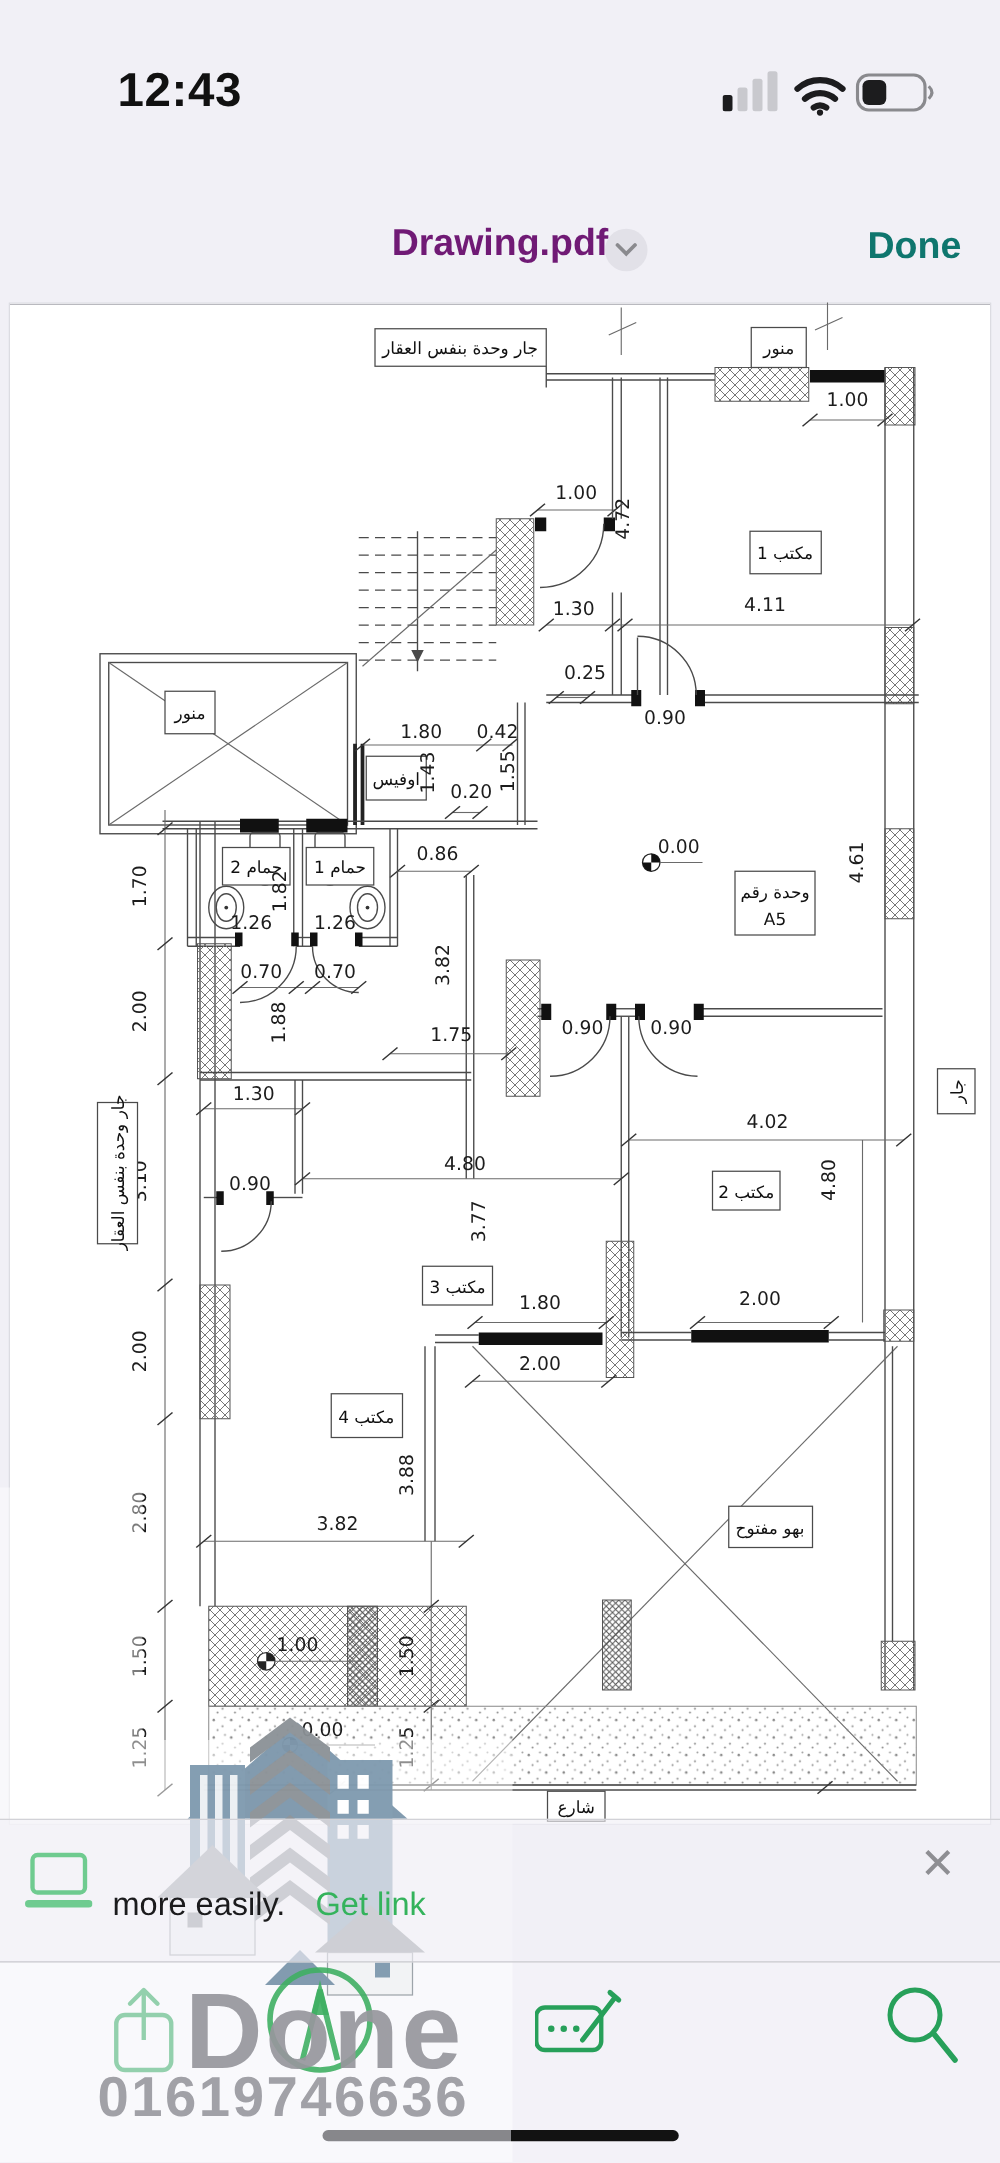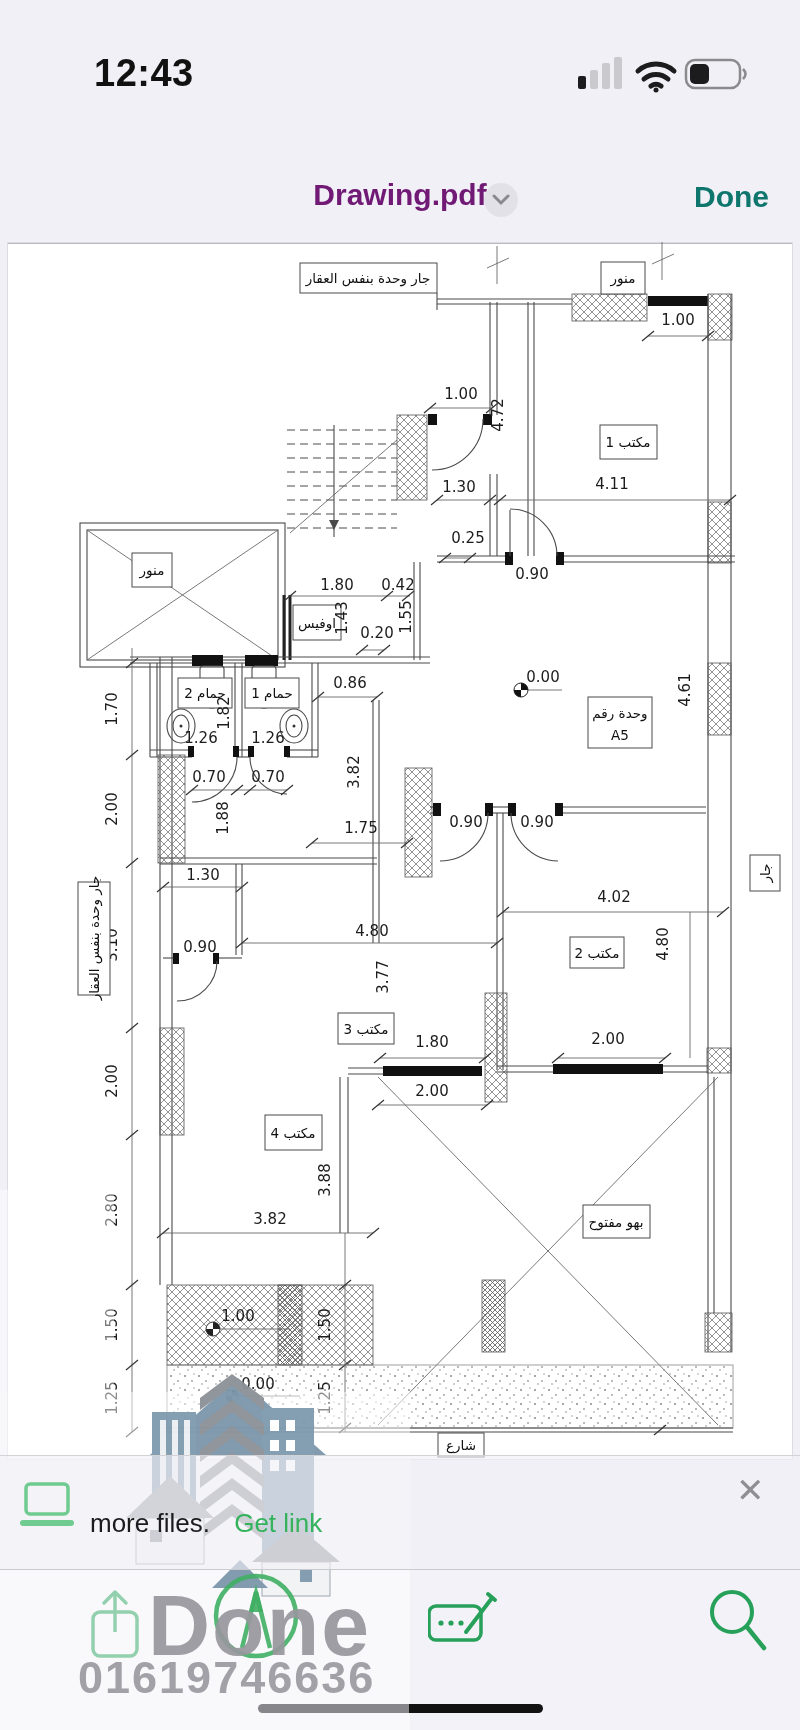--- a/index.html
+++ b/index.html
@@ -464,21 +464,21 @@
     </g>
   </svg>
 
   <div class="abs z20" id="banner"></div>
   <svg class="abs z25" style="left:20px;top:1478px;" width="54" height="56">
     <rect x="6" y="6" width="42" height="30" rx="4" fill="none" stroke="#6fcb90" stroke-width="3.5"></rect>
     <rect x="0" y="42" width="54" height="6" rx="3" fill="#6fcb90"></rect>
   </svg>
   <div class="abs z25" id="banner-text">
     <br>
-    <span>more files.</span>
+    <span>more easily.</span>
     <span id="get-link">Get link</span>
   </div>
   <div class="abs z25" id="banner-close">✕</div>
 
   <div class="abs z10" id="toolbar"></div>
   <svg class="abs z10" style="left:86px;top:1588px;" width="58" height="72">
     <rect x="7" y="24" width="44" height="44" rx="7" fill="none" stroke="#27a05a" stroke-width="3.5"></rect>
     <line x1="29" y1="4" x2="29" y2="44" stroke="#27a05a" stroke-width="3.5"></line>
     <path d="M18 15 L29 4 L40 15" fill="none" stroke="#27a05a" stroke-width="3.5" stroke-linecap="round" stroke-linejoin="round"></path>
   </svg>

